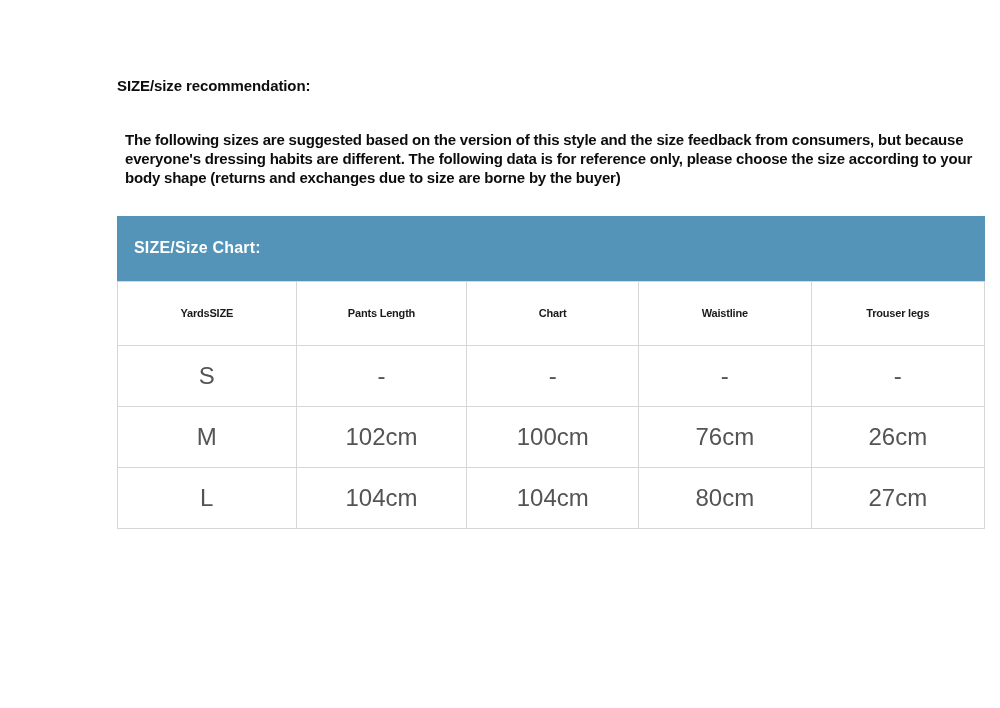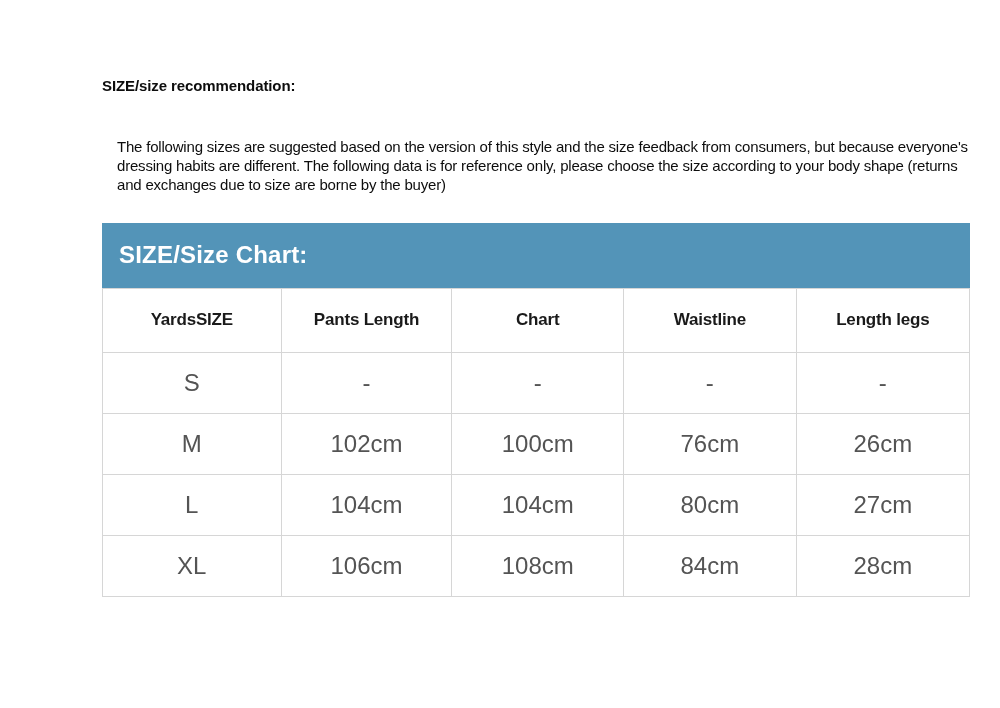--- a/index.html
+++ b/index.html
@@ -10,76 +10,76 @@
   }
   .page {
     position: relative;
     width: 1000px;
     height: 708px;
     background: #ffffff;
     overflow: hidden;
   }
   .content {
     position: absolute;
-    left: 66px;
+    left: 81px;
     top: 0;
     width: 776px;
     padding-left: 36px;
   }
   .rec-heading {
     margin: 0;
     padding-top: 76px;
     font-size: 15px;
     font-weight: 700;
     color: #0d0d0d;
     letter-spacing: -0.1px;
     line-height: 1.3;
   }
   .rec-body {
-    margin: 15px;
+    margin: 8px;
     padding-top: 26px;
     font-size: 15px;
-    font-weight: 400;
+    font-weight: 700;
     color: #0d0d0d;
     letter-spacing: -0.2px;
     line-height: 1.27;
     width: 868px;
   }
   .chart-title-bar {
     margin-top: 29px;
     width: 868px;
     height: 65px;
     background: #5394b8;
     display: flex;
     align-items: center;
     box-sizing: border-box;
     padding-left: 17px;
   }
   .chart-title {
     color: #ffffff;
-    font-size: 24px;
+    font-size: 16px;
     font-weight: 700;
     letter-spacing: 0.2px;
   }
   table.size-table {
     border-collapse: collapse;
     width: 868px;
     table-layout: fixed;
   }
   table.size-table th,
   table.size-table td {
     border: 1px solid #d6d6d6;
     text-align: center;
     vertical-align: middle;
     background: #ffffff;
     padding: 0;
   }
   table.size-table th {
     height: 63px;
-    font-size: 17px;
+    font-size: 11px;
     font-weight: 700;
     color: #1a1a1a;
     letter-spacing: -0.2px;
   }
   table.size-table td {
     height: 60px;
     font-size: 24px;
     font-weight: 400;
     color: #545454;
   }
@@ -109,21 +109,21 @@
         <col style="width:19.8%">
         <col style="width:19.9%">
         <col style="width:20.0%">
       </colgroup>
       <thead>
         <tr>
           <th>YardsSIZE</th>
           <th>Pants Length</th>
           <th>Chart</th>
           <th>Waistline</th>
-          <th>Length legs</th>
+          <th>Trouser legs</th>
         </tr>
       </thead>
       <tbody>
         <tr>
           <td class="size-cell">S</td>
           <td>-</td>
           <td>-</td>
           <td>-</td>
           <td>-</td>
         </tr>
@@ -134,24 +134,17 @@
           <td>76cm</td>
           <td>26cm</td>
         </tr>
         <tr>
           <td class="size-cell">L</td>
           <td>104cm</td>
           <td>104cm</td>
           <td>80cm</td>
           <td>27cm</td>
         </tr>
-        <tr>
-          <td class="size-cell">XL</td>
-          <td>106cm</td>
-          <td>108cm</td>
-          <td>84cm</td>
-          <td>28cm</td>
-        </tr>
       </tbody>
     </table>
 
   </div>
 </div>
 
 </body></html>

